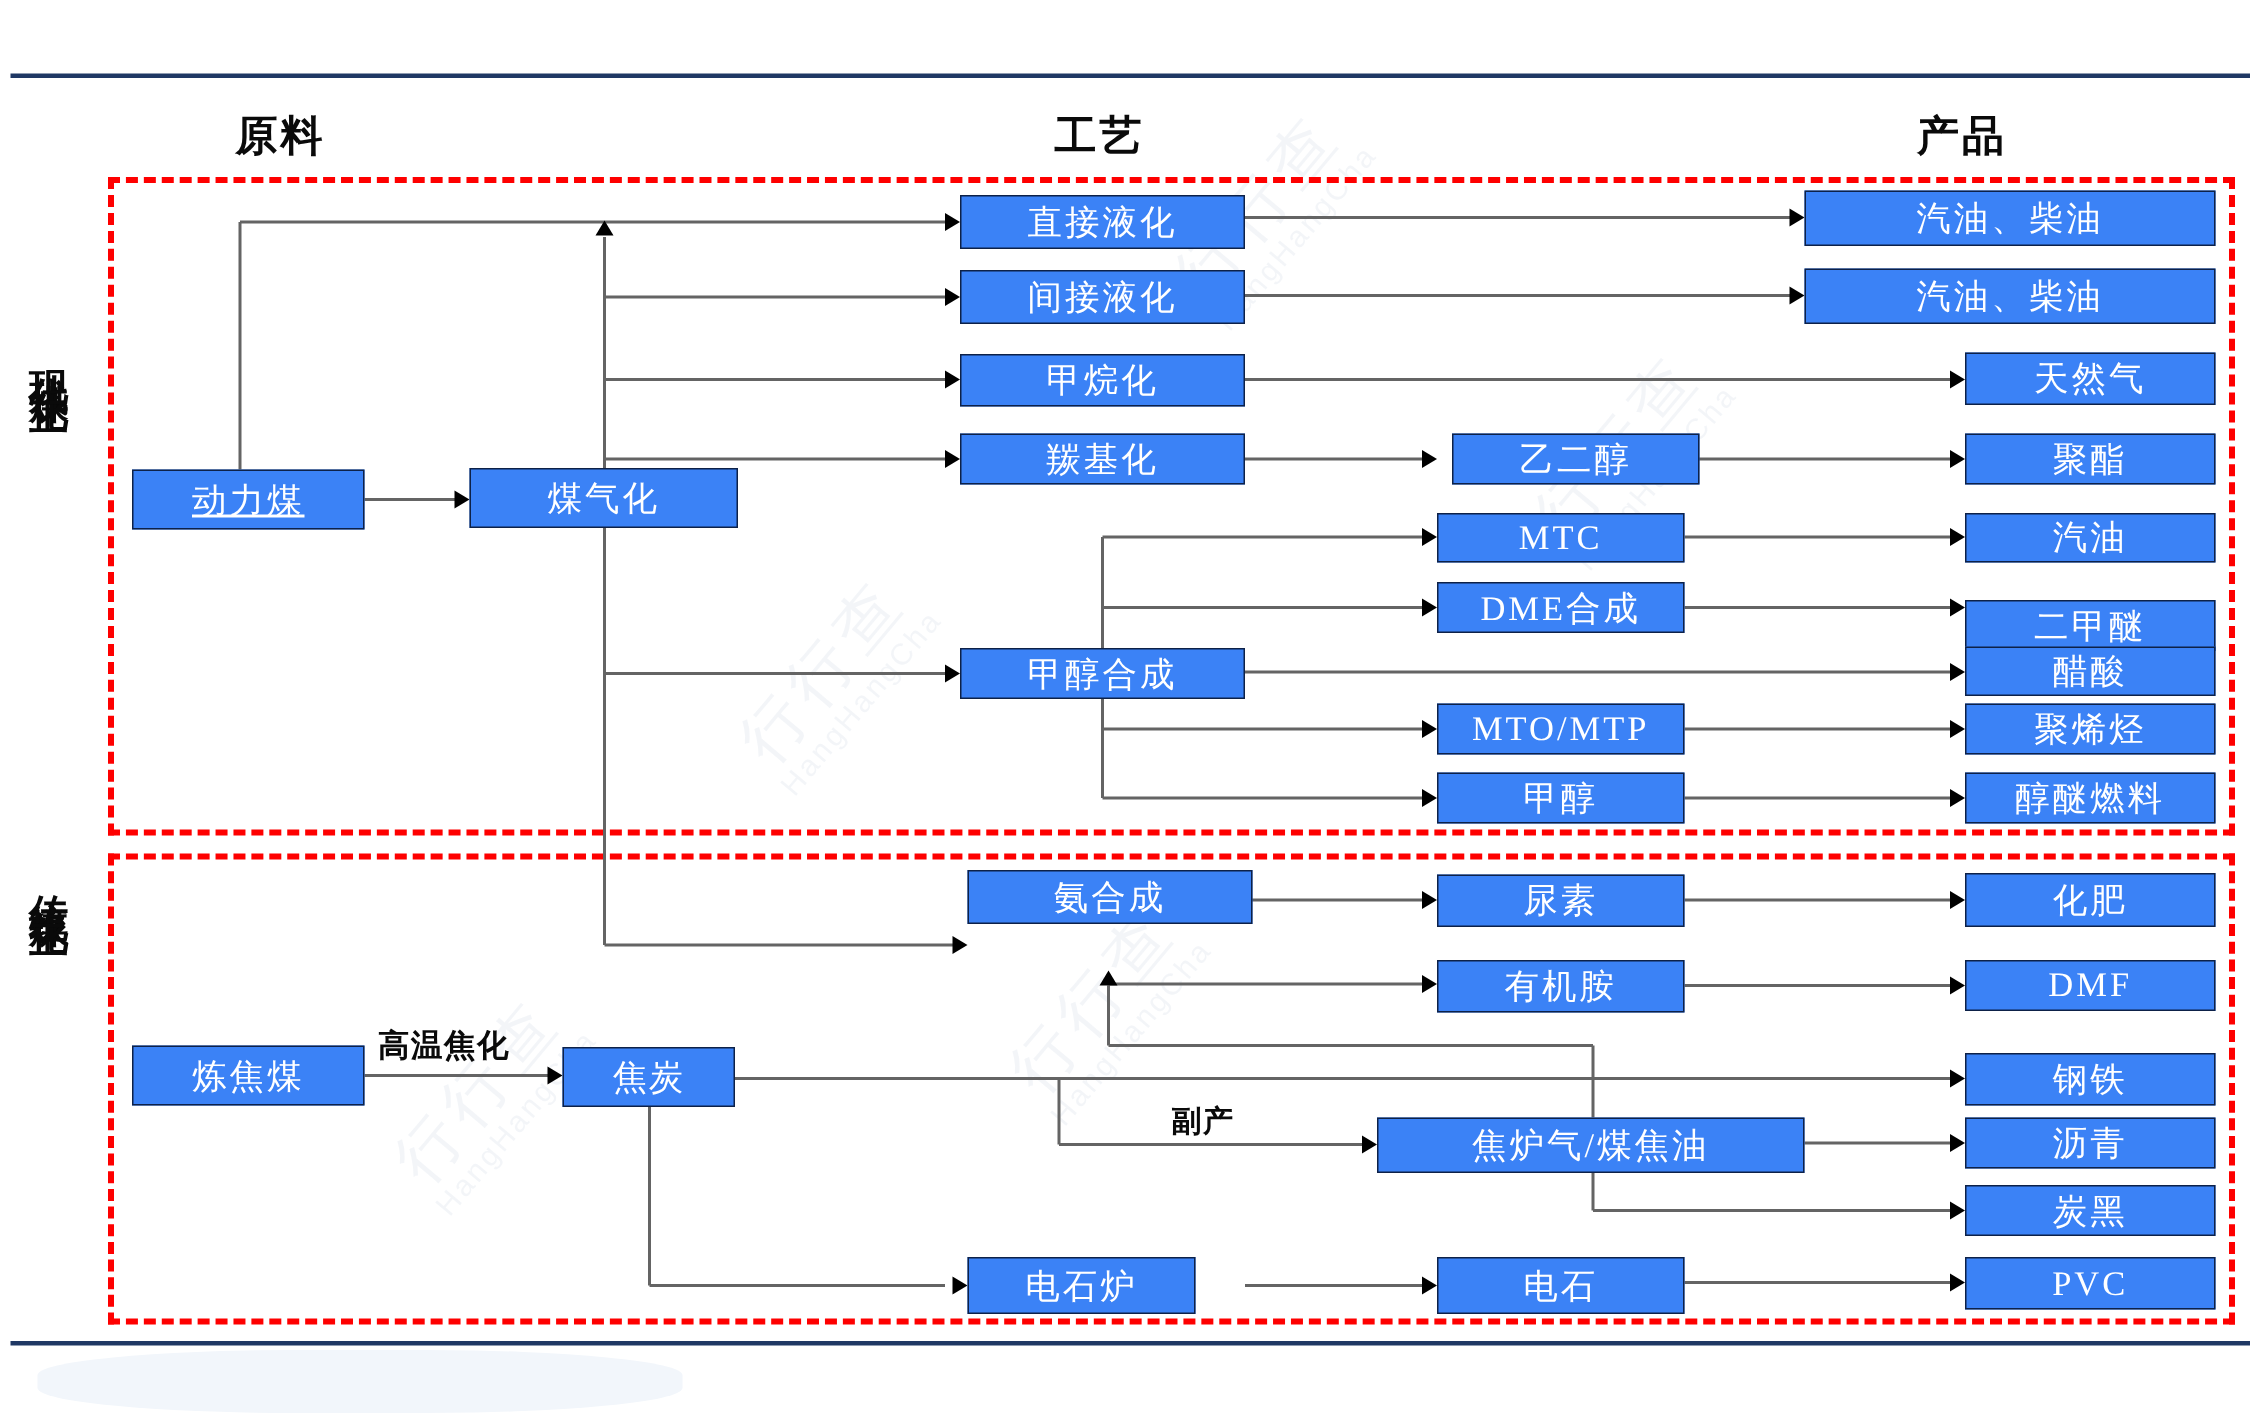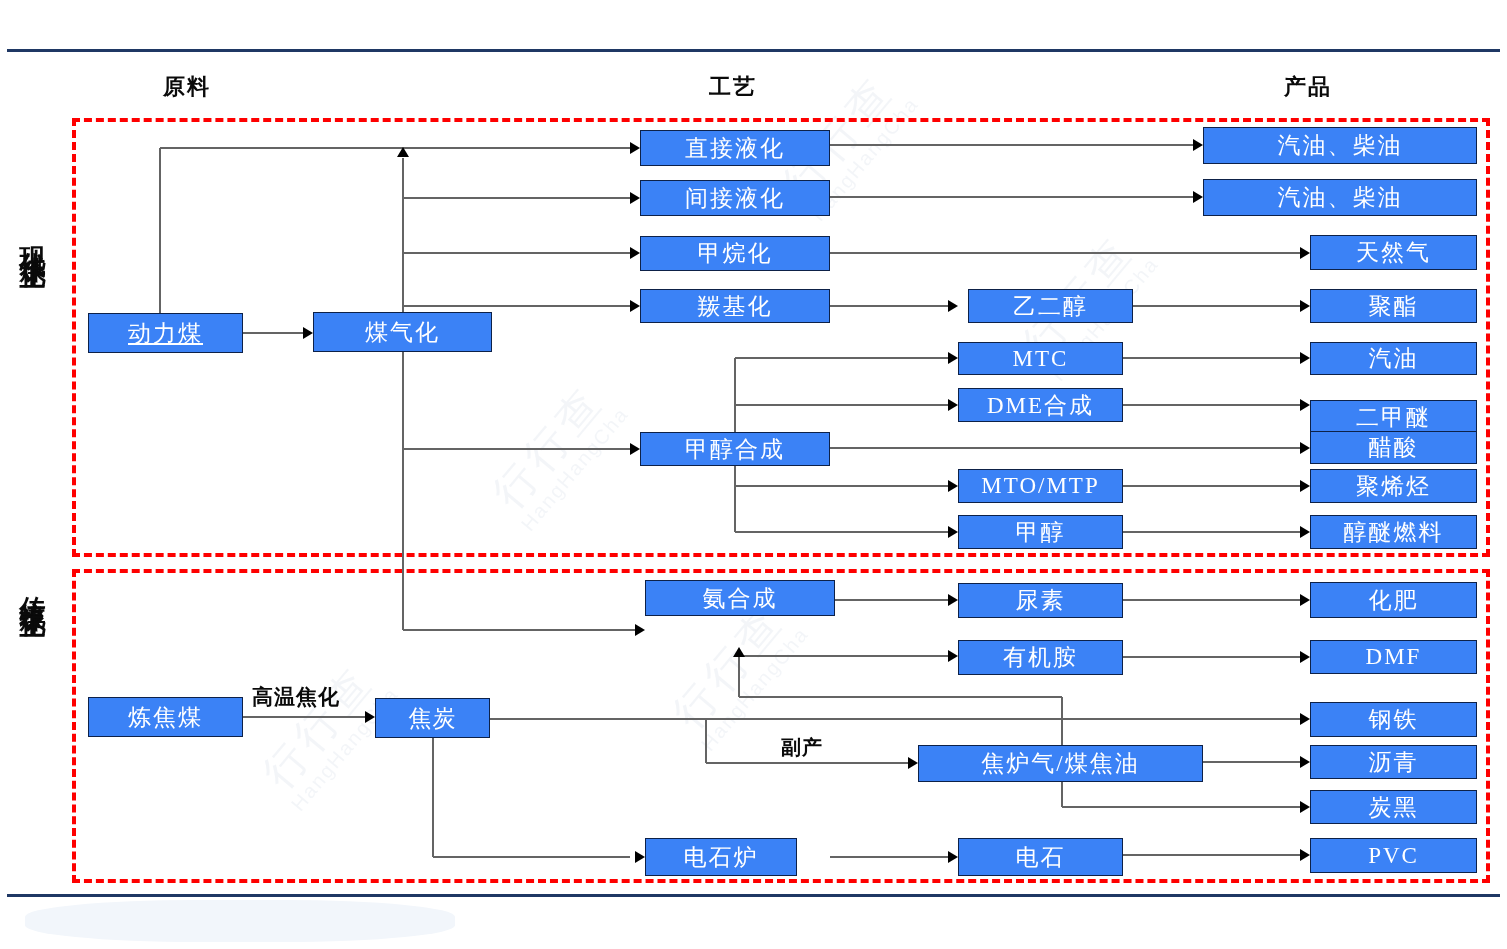--- a/index.html
+++ b/index.html
@@ -8,21 +8,21 @@
     font-family:"Liberation Sans","DejaVu Sans",sans-serif;
   }
   .title{
     position:absolute;left:8px;top:10px;font-family:"Liberation Serif","DejaVu Serif",serif;
     font-weight:bold;font-size:23px;color:#1f3864;letter-spacing:1px;white-space:nowrap;
   }
   .rule{position:absolute;left:7px;width:1493px;height:3px;background:#1f3864;}
   .rule.top{top:49px;}
   .rule.bottom{top:894px;}
   .col-header{
-    position:absolute;top:72px;font-size:22px;font-weight:bold;color:#0a0a0a;
+    position:absolute;top:72px;font-size:28px;font-weight:bold;color:#0a0a0a;
     letter-spacing:2px;white-space:nowrap;transform:translateX(-50%);
   }
   .dashed-frame{
     position:absolute;border:4px dashed #fe0000;box-sizing:border-box;background:transparent;
   }
   .section-label{
     position:absolute;left:20px;writing-mode:vertical-rl;text-orientation:upright;
     font-size:26px;font-weight:bold;color:#0a0a0a;letter-spacing:5px;line-height:1;
   }
   .box{

